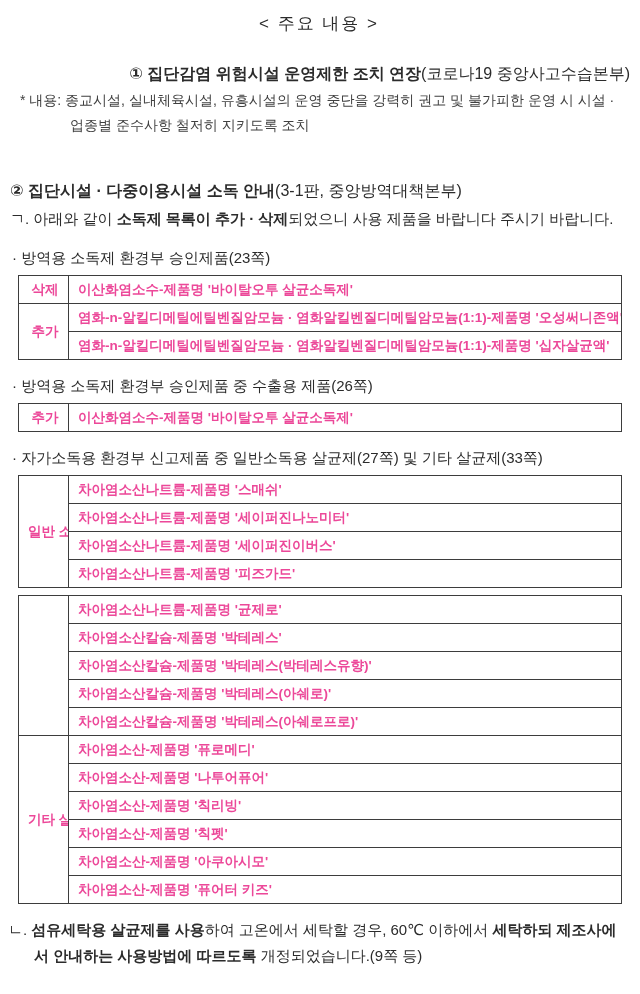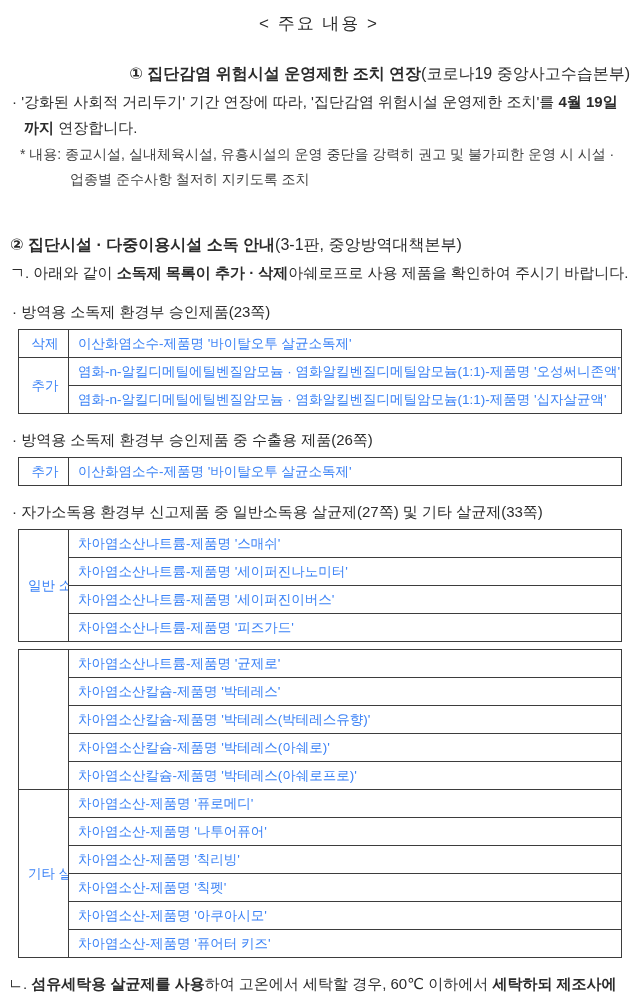--- a/index.html
+++ b/index.html
@@ -34,23 +34,23 @@
 
   .item { padding-left: 26px; text-indent: -24px; margin-top: 2px; }
 
   .tbl-caption { font-size: 15px; line-height: 24px; margin: 14px 0 5px 4px; }
 
   table.doc-table {
     border-collapse: collapse; width: 604px; margin-left: 10px;
     table-layout: fixed;
   }
   table.doc-table td {
-    border: 1px solid #3d3d3d; font-size: 13.5px; color: #3b82f6;
+    border: 1px solid #3d3d3d; font-size: 13.5px; color: #ec4899;
     padding: 4px 6px 4px 9px; line-height: 19px;
-    overflow: hidden; white-space: nowrap;
+    overflow: hidden; white-space: nowrap; font-weight: bold;
   }
   td.lbl {
     width: 50px; text-align: center; vertical-align: middle;
     padding: 4px 2px; white-space: pre-line; line-height: 18px;
   }
   .t-gap { height: 7px; }
   .tight td { padding-top: 2.5px; padding-bottom: 2.5px; margin-top: 48px; }
 
   .closing { margin-top: 13px; }
   .closing .rich { padding-left: 26px; text-indent: -26px; }
@@ -58,30 +58,27 @@
 </head>
 <body>
 
 <div class="page">
 
   <div class="doc-title">&lt; 주요 내용 &gt;</div>
 
   <div class="sect-heading s1-heading">
     <span class="hb">① 집단감염 위험시설 운영제한 조치 연장</span><span class="hp">(코로나19  중앙사고수습본부)</span>
   </div>
-  <div class="rich bullet">
-    <span>· '강화된 사회적 거리두기' 기간 연장에 따라, '집단감염 위험시설 운영제한 조치'를 </span><b>4월 19일까지</b><span> 연장합니다.</span>
-  </div>
   <div class="note">* 내용: 종교시설, 실내체육시설, 유흥시설의 운영 중단을 강력히 권고 및 불가피한 운영 시 시설 · 업종별 준수사항 철저히 지키도록 조치</div>
 
   <div class="sect-heading s2-heading">
     <span class="hb">② 집단시설 · 다중이용시설 소독 안내</span><span class="hp">(3-1판, 중앙방역대책본부)</span>
   </div>
   <div class="rich item">
-    <span>ㄱ. 아래와 같이 </span><b>소독제 목록이 추가 · 삭제</b><span>아쉐로프로 사용 제품을 확인하여 주시기 바랍니다.</span>
+    <span>ㄱ. 아래와 같이 </span><b>소독제 목록이 추가 · 삭제</b><span>되었으니 사용 제품을 바랍니다 주시기 바랍니다.</span>
   </div>
 
   <div class="tbl-caption">· 방역용 소독제 환경부 승인제품(23쪽)</div>
   <table class="doc-table">
     <tbody>
         <tr>
       <td class="lbl">삭제</td>
       <td>이산화염소수-제품명 '바이탈오투 살균소독제'</td>
     </tr>
     <tr>

